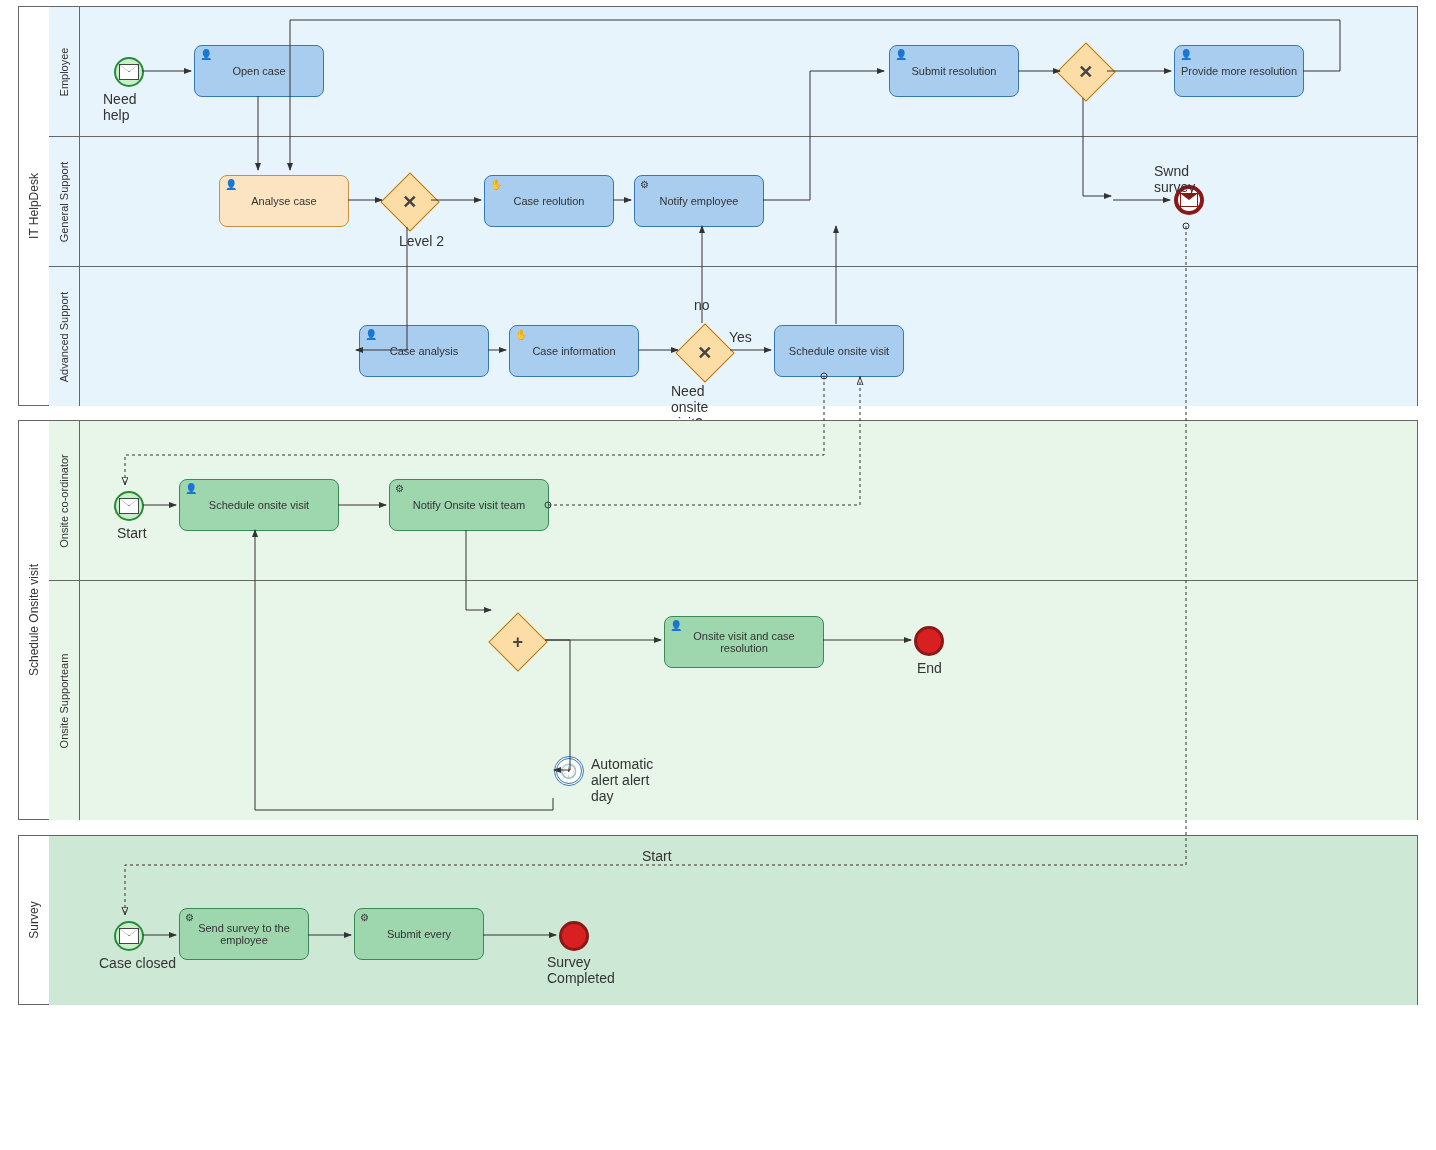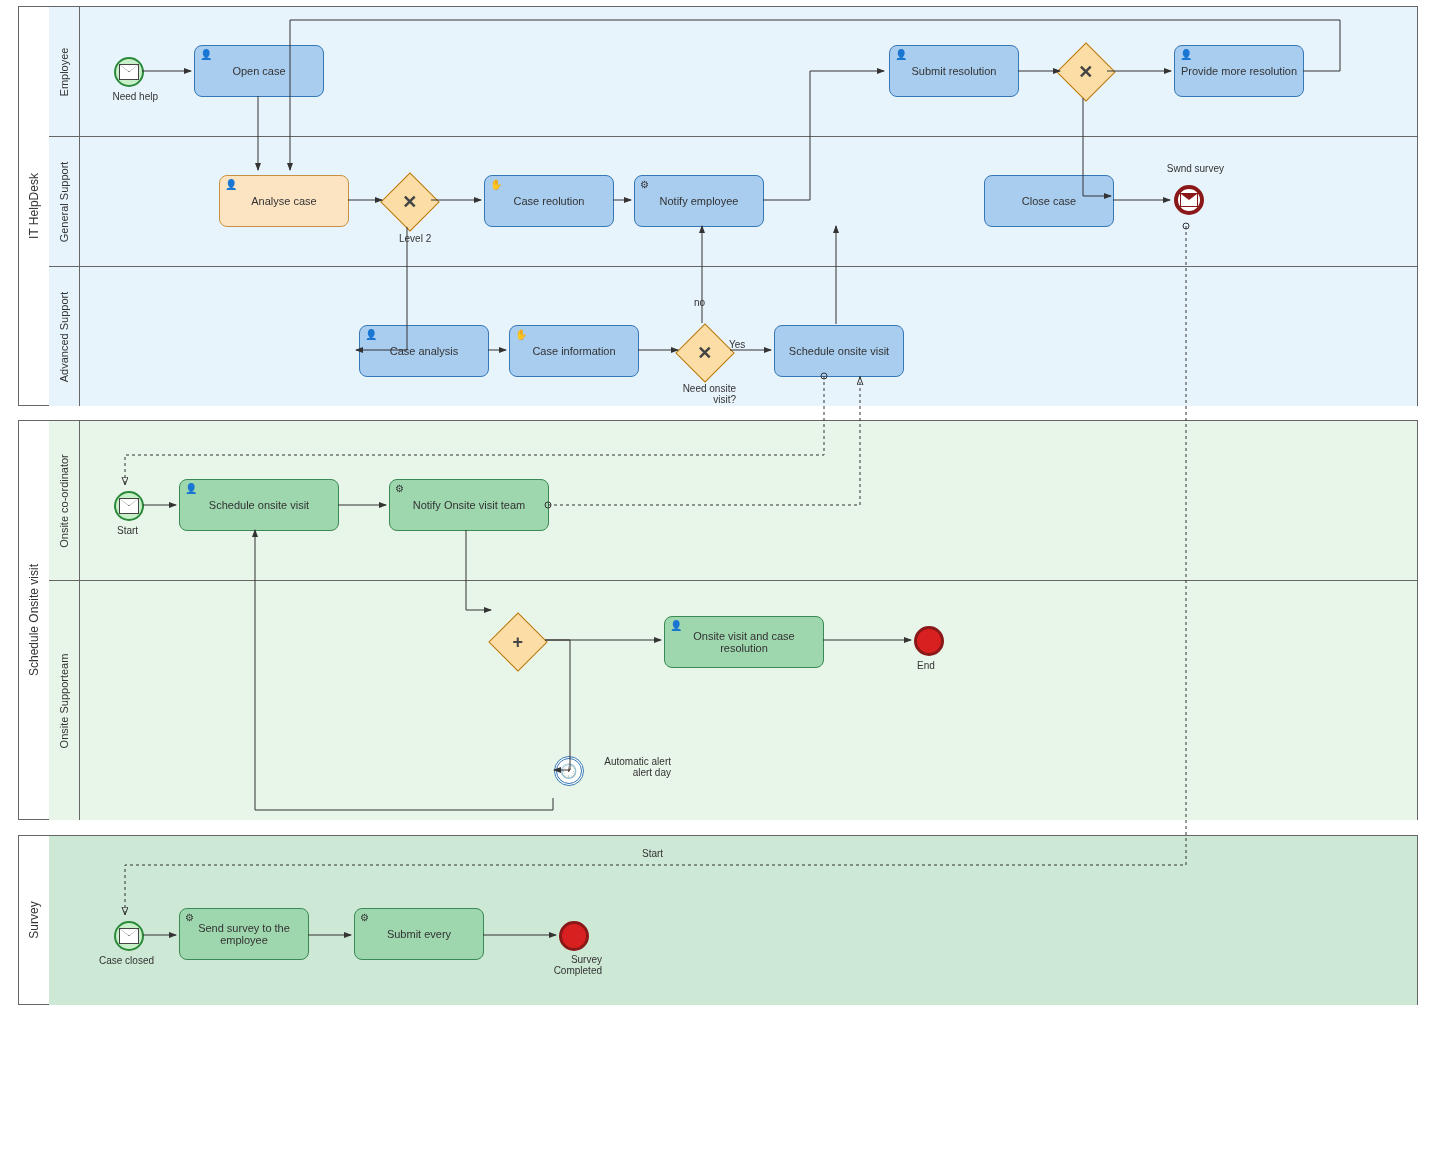--- a/index.html
+++ b/index.html
@@ -22,21 +22,21 @@
 .task-orange{background:#fce4c3;border-color:#c89040}
 .task-green{background:#9ed6ae;border-color:#3a8a55}
 .task-icon{position:absolute;top:3px;left:5px;font-size:10px}
 .event{position:absolute;width:30px;height:30px;border-radius:50%;display:flex;align-items:center;justify-content:center;box-sizing:border-box}
 .event-start{border:2px solid #2a8a3a;background:#c8f0c8}
 .event-end{border:3px solid #8a1818;background:#d92020}
 .event-end-thick{border:4px solid #8a1818;background:#fff}
 .event-timer{border:3px double #3678b5;background:#fff}
 .gateway{position:absolute;width:40px;height:40px;transform:rotate(45deg);border:1px solid #b8770d;background:#fcdda5;display:flex;align-items:center;justify-content:center}
 .gateway span{transform:rotate(-45deg);font-size:18px;font-weight:bold;color:#444}
-.label{position:absolute;font-size:10px;color:#333;text-align:right}
+.label{position:absolute;font-size:14px;color:#333;text-align:left}
 svg.overlay{position:absolute;top:0;left:0;pointer-events:none}
 .envelope{width:18px;height:14px;background:#fff;border:1px solid #444;position:relative}
 .envelope:before{content:"";position:absolute;top:0;left:0;right:0;height:0;border-left:9px solid transparent;border-right:9px solid transparent;border-top:7px solid #444}
 .envelope:after{content:"";position:absolute;top:0;left:0;right:0;height:0;border-left:8px solid transparent;border-right:8px solid transparent;border-top:6px solid #fff}
 .end-envelope{width:16px;height:12px;background:#fff;border:1px solid #8a1818;position:relative}
 .end-envelope:before{content:"";position:absolute;top:0;left:0;right:0;height:0;border-left:8px solid transparent;border-right:8px solid transparent;border-top:6px solid #8a1818}
 </style>
 </head>
 <body>
 
@@ -86,23 +86,20 @@
           </div>
       <div class="label" style="left:320px;top:96px">Level 2</div>
       <div class="task task-blue" style="left:405px;top:38px;width:130px;height:52px">
             <span class="task-icon">✋</span>
             <span>Case reolution</span>
           </div>
       <div class="task task-blue" style="left:555px;top:38px;width:130px;height:52px">
             <span class="task-icon">⚙</span>
             <span>Notify employee</span>
           </div>
-      <div class="task task-blue" style="left:905px;top:38px;width:130px;height:52px">
-            <span>Close case</span>
-          </div>
       <div class="event event-end-thick" style="left:1095px;top:48px">
             <div class="end-envelope"></div>
           </div>
       <div class="label" style="left:1075px;top:26px;width:70px">Swnd survey</div>
     </div>
   </div>
   <div class="lane" style="top:260px;height:139px">
     <div class="lane-title">
           <span>Advanced Support</span>
         </div>
@@ -113,21 +110,21 @@
           </div>
       <div class="task task-blue" style="left:430px;top:58px;width:130px;height:52px">
             <span class="task-icon">✋</span>
             <span>Case information</span>
           </div>
       <div class="gateway" style="left:605px;top:65px">
             <span>✕</span>
           </div>
       <div class="label" style="left:592px;top:116px;width:65px">Need onsite visit?</div>
       <div class="label" style="left:615px;top:30px">no</div>
-      <div class="label" style="left:650px;top:72px">Yes</div>
+      <div class="label" style="left:650px;top:62px">Yes</div>
       <div class="task task-blue" style="left:695px;top:58px;width:130px;height:52px">
             <span>Schedule onsite visit</span>
           </div>
     </div>
   </div>
 </div>
 
 <div class="pool green-pool" style="left:18px;top:420px;width:1400px;height:400px">
   <div class="pool-title">
         <span>Schedule Onsite visit</span>

